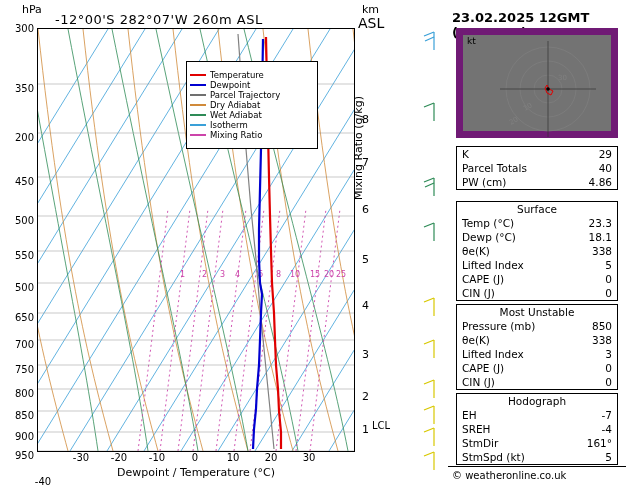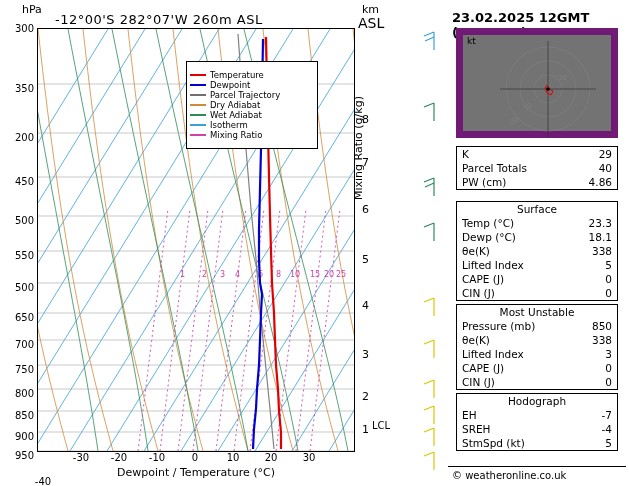--- a/index.html
+++ b/index.html
@@ -378,20 +378,24 @@
     <div class="center">Hodograph</div>
     <div class="line">
         <span>EH</span>
         <span>-7</span>
       </div>
     <div class="line">
         <span>SREH</span>
         <span>-4</span>
       </div>
     <div class="line">
+        <span>StmDir</span>
+        <span>161°</span>
+      </div>
+    <div class="line">
         <span>StmSpd (kt)</span>
         <span>5</span>
       </div>
   </div>
 
   <div class="wline"></div>
   <div class="copyright">© weatheronline.co.uk</div>
 </div>
 
 </body></html>

